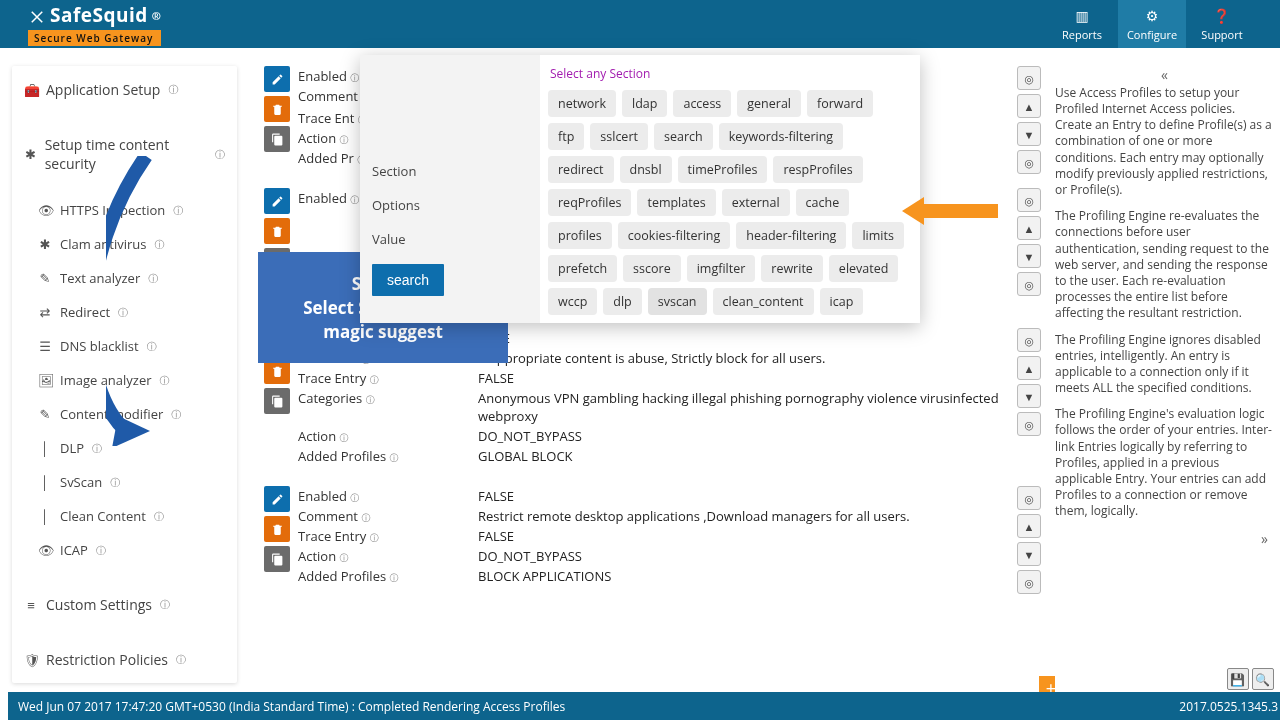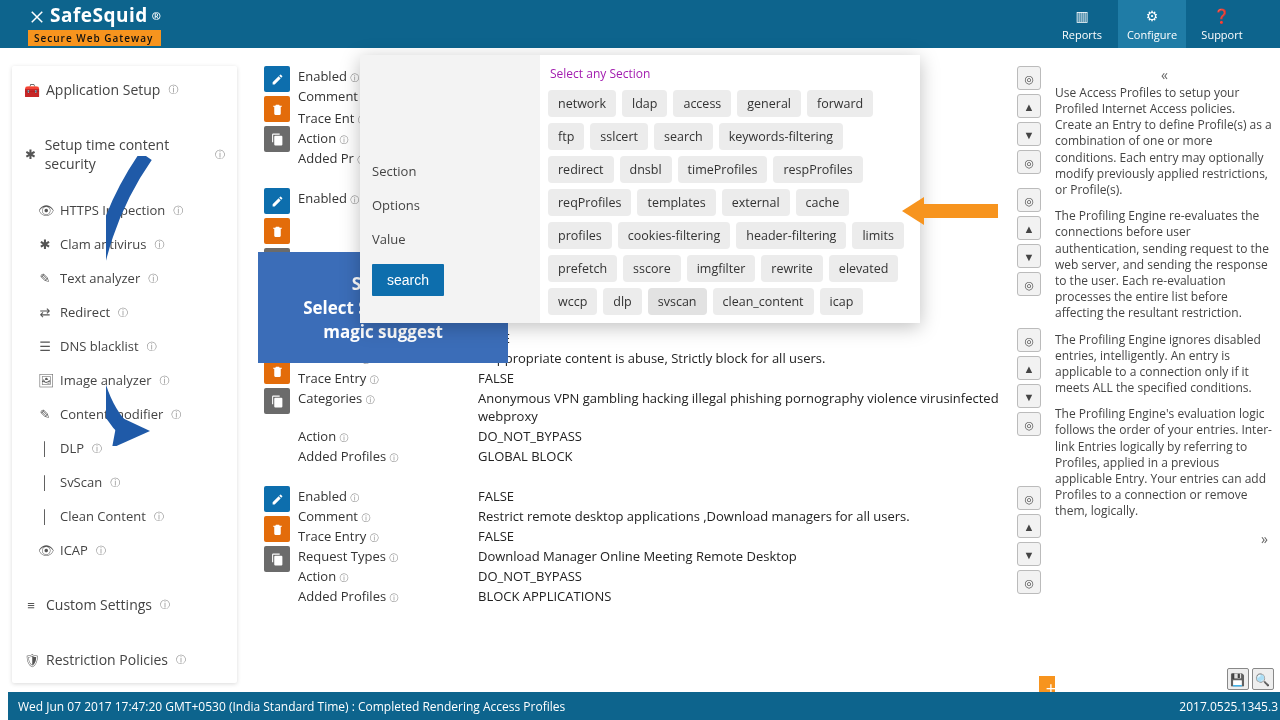--- a/index.html
+++ b/index.html
@@ -367,24 +367,20 @@
               <div class="klabel">Enabled <span class="info">ⓘ</span></div>
               <div class="kval">FALSE</div>
             </div>
             <div class="row">
               <div class="klabel">Comment <span class="info">ⓘ</span></div>
               <div class="kval">Restrict remote desktop applications ,Download managers for all users.</div>
             </div>
             <div class="row">
               <div class="klabel">Trace Entry <span class="info">ⓘ</span></div>
               <div class="kval">FALSE</div>
-            </div>
-            <div class="row">
-              <div class="klabel">Request Types <span class="info">ⓘ</span></div>
-              <div class="kval">Download Manager  Online Meeting  Remote Desktop</div>
             </div>
             <div class="row">
               <div class="klabel">Action <span class="info">ⓘ</span></div>
               <div class="kval">DO_NOT_BYPASS</div>
             </div>
             <div class="row">
               <div class="klabel">Added Profiles <span class="info">ⓘ</span></div>
               <div class="kval">BLOCK APPLICATIONS</div>
             </div>
           </div>

